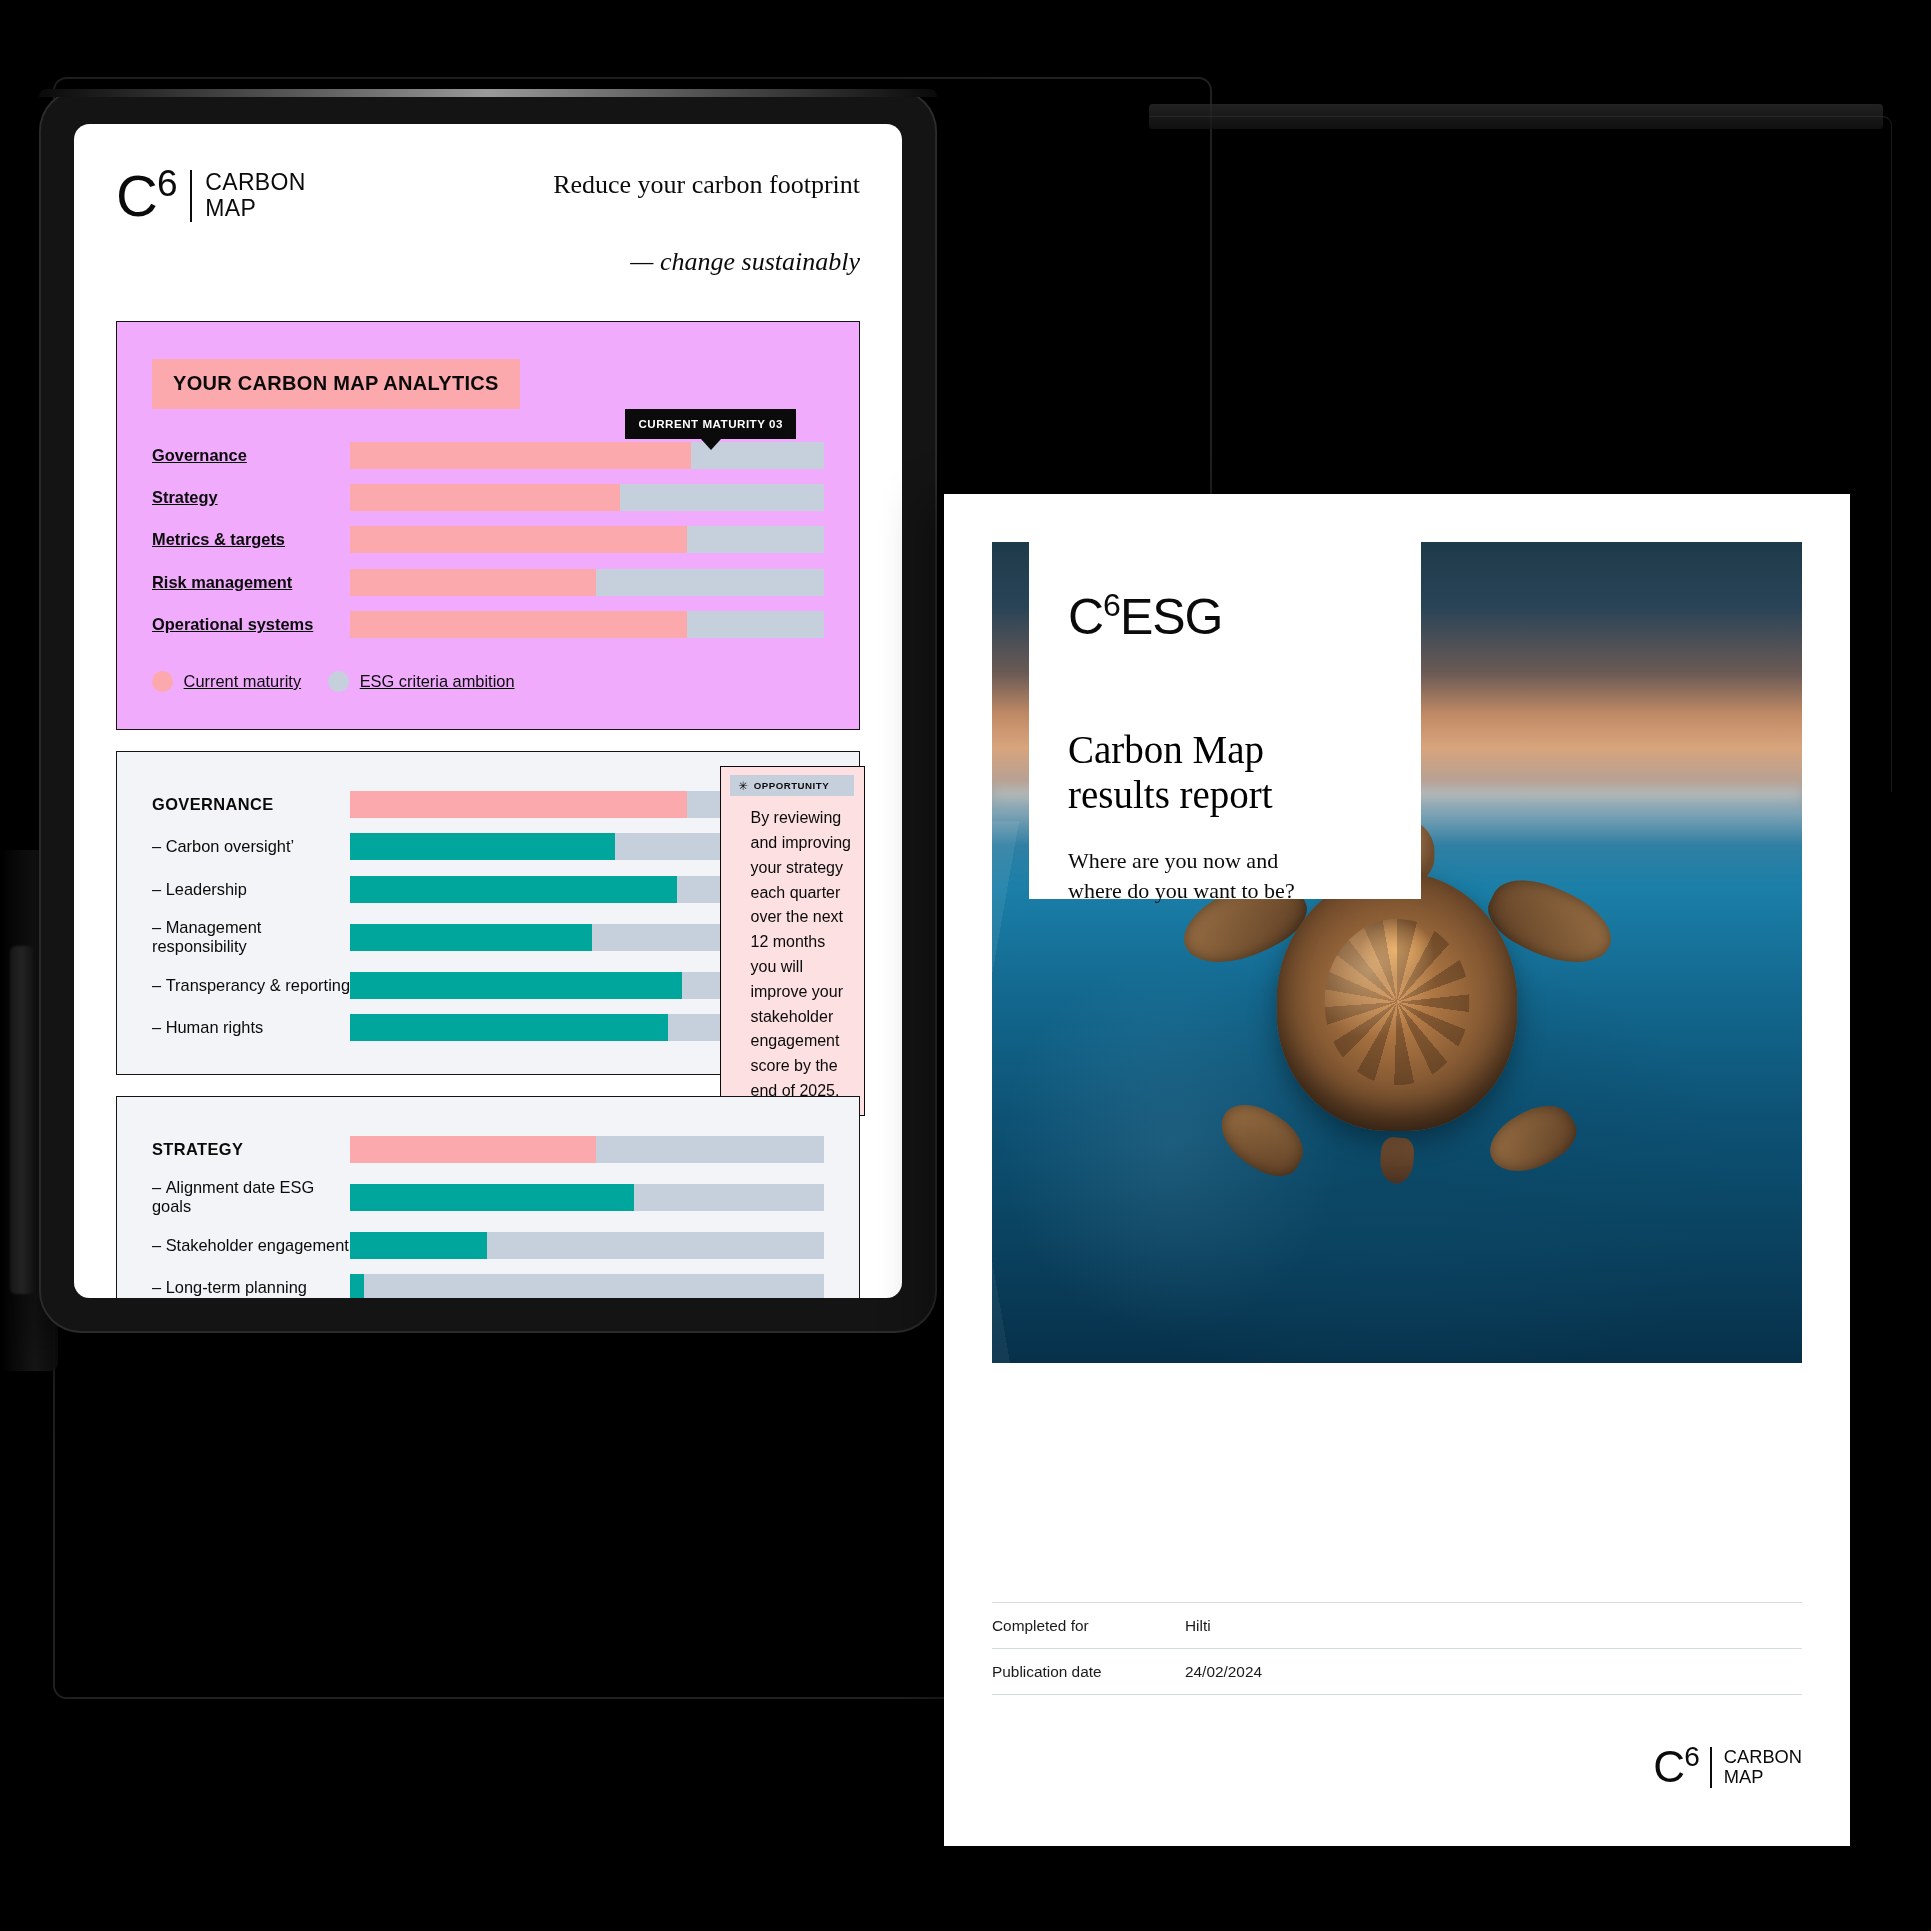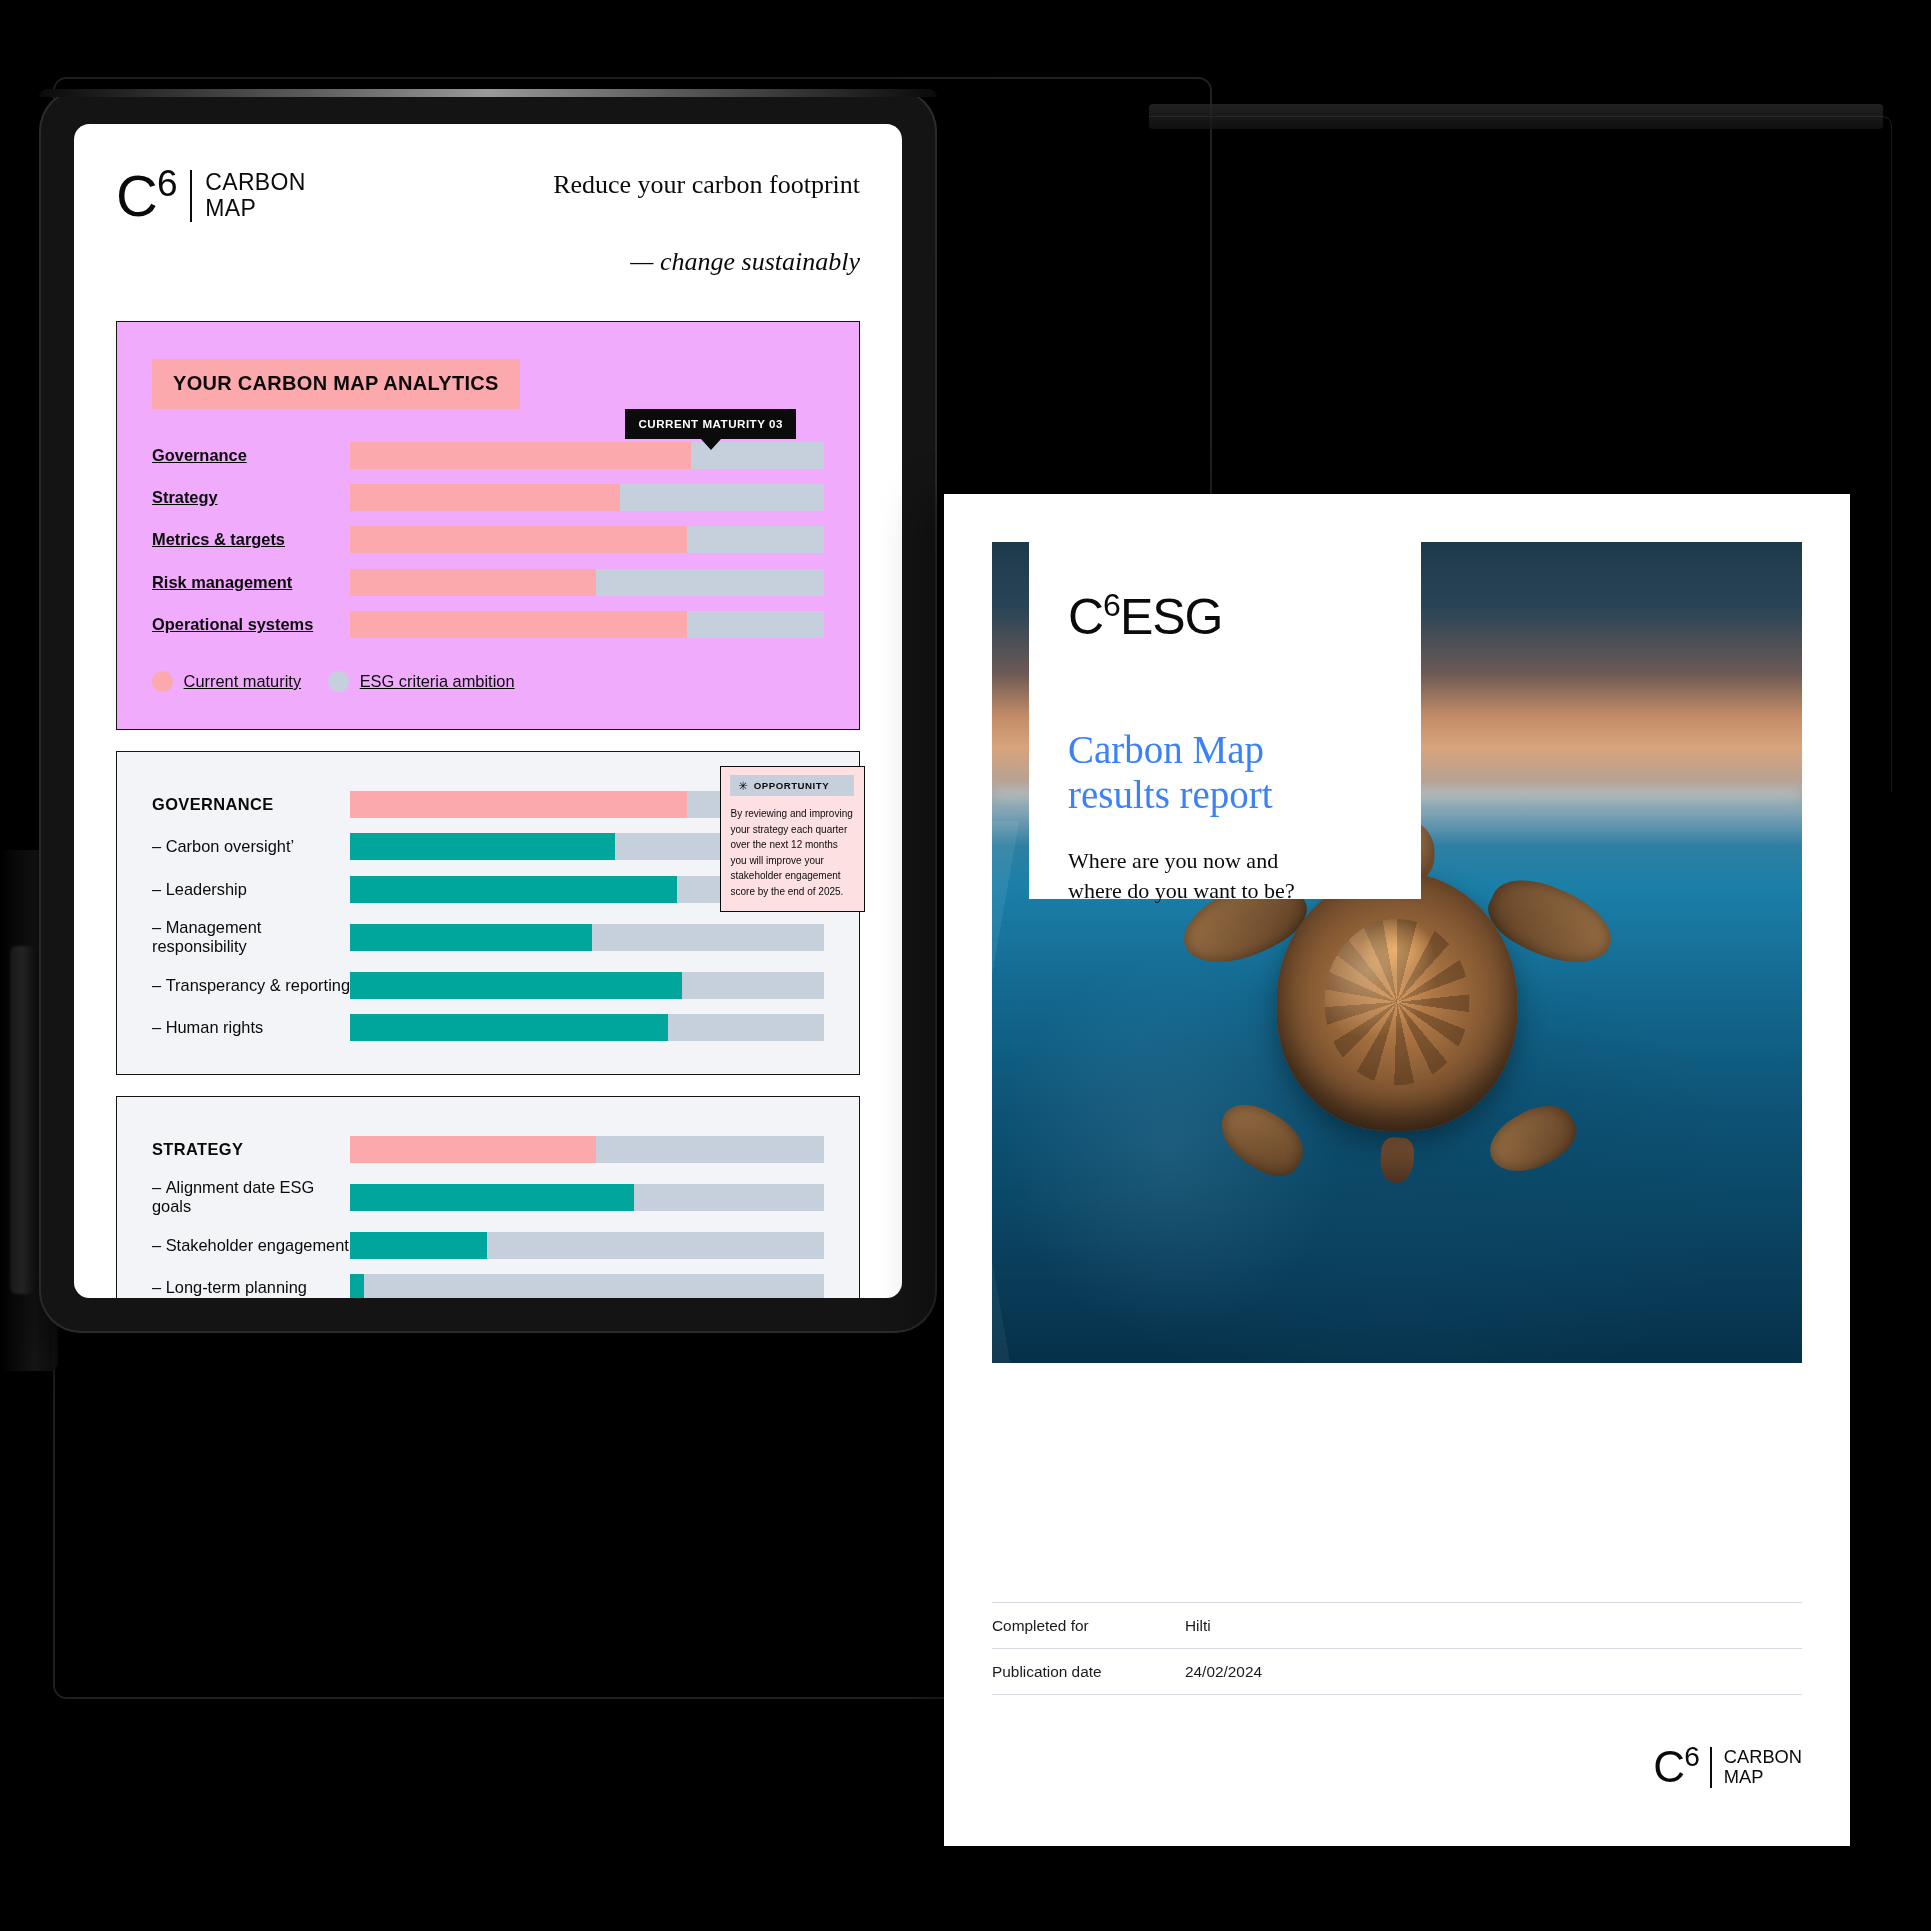--- a/index.html
+++ b/index.html
@@ -144,21 +144,21 @@
     position:absolute; right:-5.8px; top:13.5px;
     width:145px; background:#fde0e1; border:1.4px solid #0b0b0b;
     padding:8.7px 9.7px 11.6px 9.7px;
   }
   .opp-head {
     display:flex; align-items:center; gap:5.8px;
     background:#c6d0dd; padding:4.8px 7.7px; margin-bottom:9.7px;
   }
   .opp-head .spark { font-size:11.6px; color:#0b0b0b; line-height:1; }
   .opp-head .lbl { font-size:9.7px; font-weight:700; letter-spacing:0.5px; color:#0b0b0b; }
-  .opp-body { font-size:10px; line-height:1.55; color:#0b0b0b; }
+  .opp-body { font-size:16px; line-height:1.55; color:#0b0b0b;margin-left:20px; }
 
   
   .doc {
     position:absolute; left:944px; top:494px;
     width:906px; height:1352px;
     background:#fff;
     box-shadow: -13.5px 7.7px 44px rgba(0,0,0,.45);
   }
   .doc-hero {
     position:relative; margin:48px 48px 0 48px; height:821px;
@@ -220,21 +220,21 @@
 
   .doc-card {
     position:absolute; left:85px; top:48px;
     width:392px; height:357px; background:#fff;
     padding:46px 39px 0 39px;
   }
   .esg-logo { font-size:50px; letter-spacing:-1px; color:#0b0b0b; font-weight:400; }
   .esg-logo sup { font-size:32px; vertical-align: super; line-height:0; }
   .doc-title {
     font-family:"Liberation Serif", serif;
-    font-size:39px; line-height:1.16; color:#3b82f6; margin-top:81px;
+    font-size:39px; line-height:1.16; color:#000000; margin-top:81px;
   }
   .doc-sub {
     font-family:"Liberation Serif", serif;
     font-size:22px; line-height:1.35; color:#0b0b0b; margin-top:29px;
   }
 
   .doc-meta { position:absolute; left:48px; right:48px; bottom:151px; }
   .meta-row {
     display:flex; border-top:1.4px solid #d6dae1; padding:13.5px 0;
     font-size:15.4px; color:#1a1a1a;

